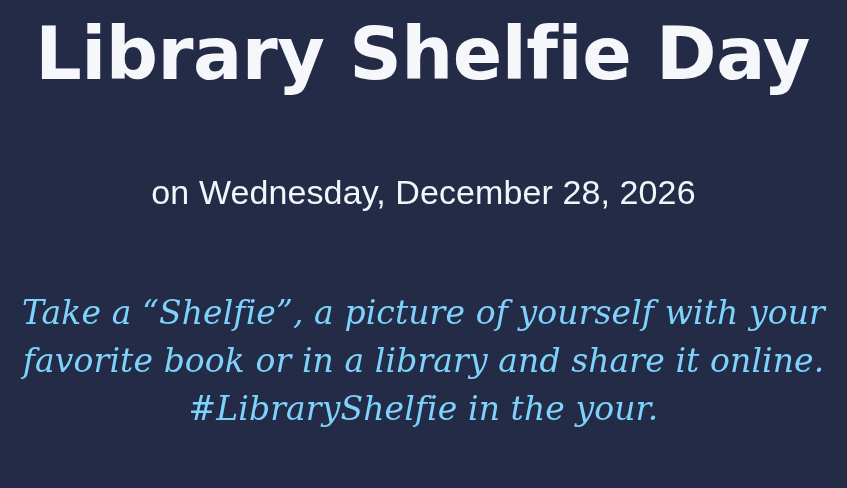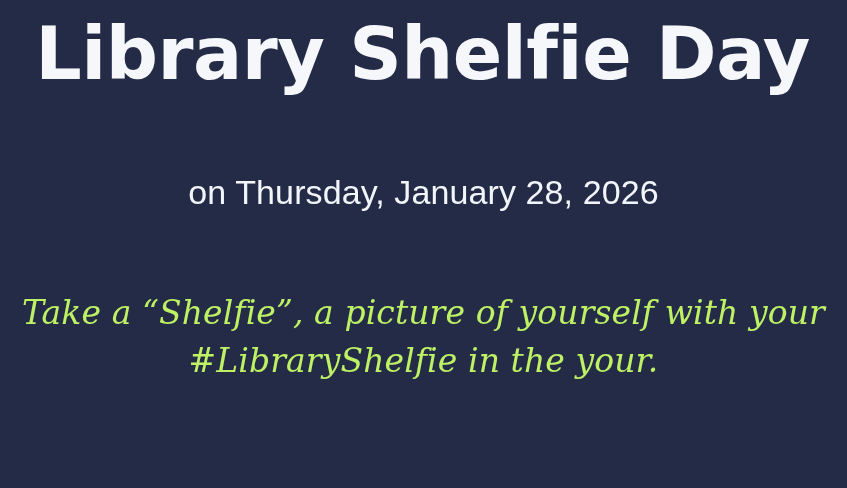--- a/index.html
+++ b/index.html
@@ -61,35 +61,36 @@
     left: 0;
     right: 0;
     top: 289px;
     text-align: center;
     font-family: "DejaVu Serif", "Liberation Serif", serif;
     font-style: italic;
     font-weight: 400;
     font-size: 33px;
     line-height: 48px;
     letter-spacing: 0.1px;
-    color: #bef264;
+    color: #7dd3fc;
   }
 
   .body-copy .line {
     display: block;
     white-space: nowrap;
   }
 </style>
 </head>
 <body>
 
 <div id="poster">
 
   <div class="headline">Library Shelfie Day</div>
 
-  <div class="dateline">on Thursday, January 28, 2026</div>
+  <div class="dateline">on Wednesday, December 28, 2026</div>
 
   <div class="body-copy">
     <span class="line">Take a “Shelfie”, a picture of yourself with your</span>
+    <span class="line">favorite book or in a library and share it online.</span>
     <span class="line">#LibraryShelfie in the your.</span>
   </div>
 
 </div>
 
 </body></html>

